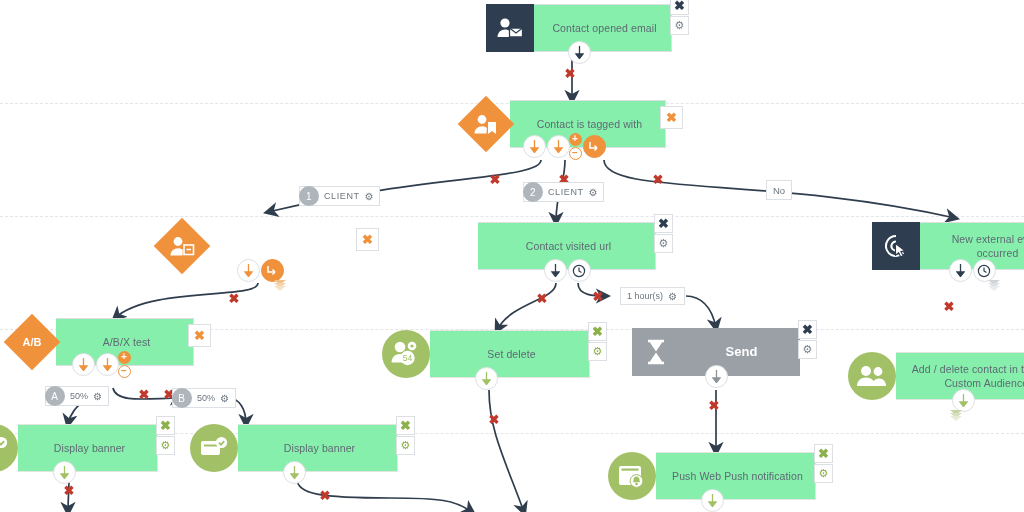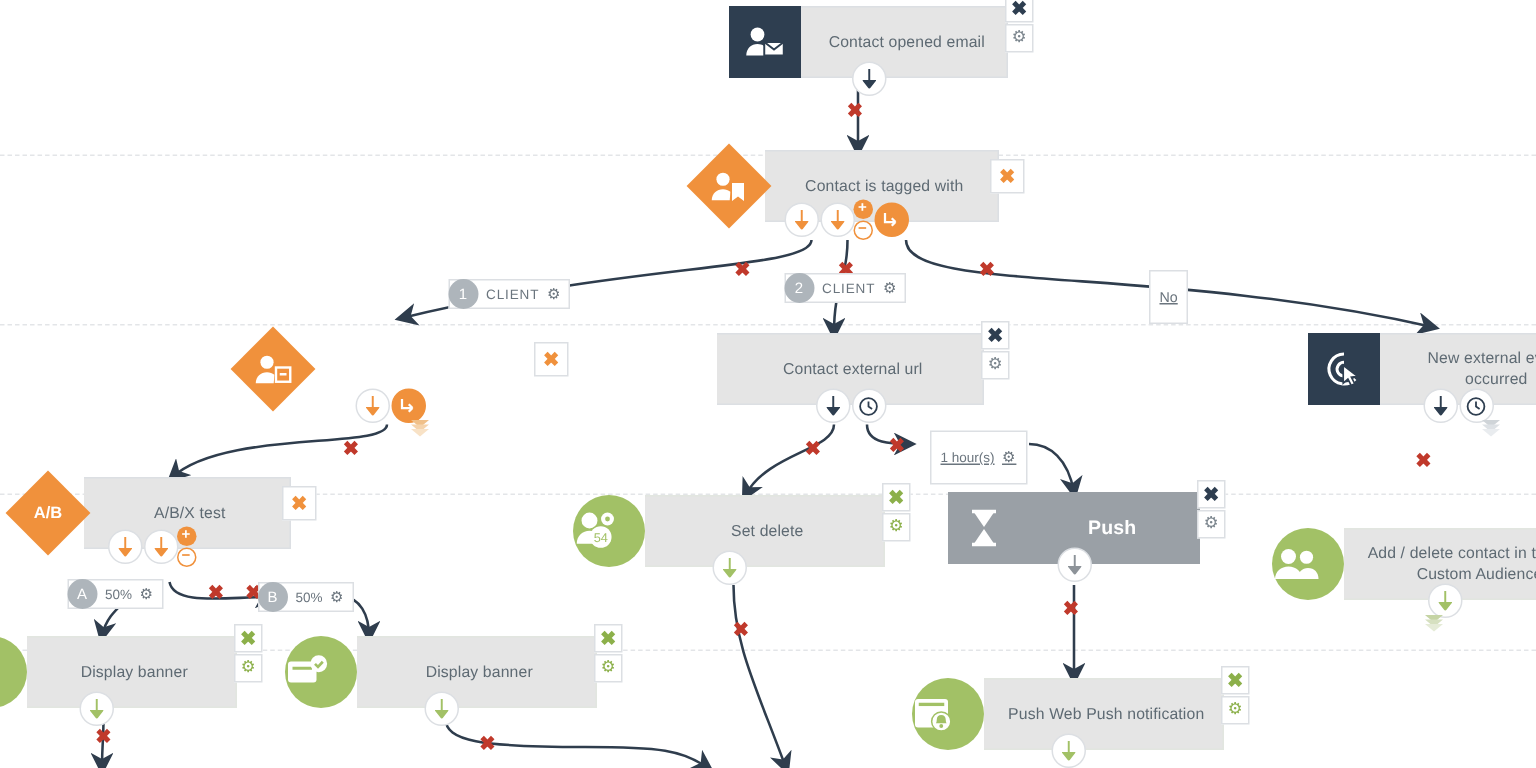--- a/index.html
+++ b/index.html
@@ -10,42 +10,42 @@
     background: #ffffff;
     position: relative;
   }
   #canvas { position:absolute; inset:0; width:1024px; height:512px; }
   #edges { position:absolute; left:0; top:0; width:1024px; height:512px; pointer-events:none; }
   .guide { position:absolute; left:0; width:1024px; height:0; border-top:1px dashed #e3e5e8; }
 
   
   .node { position:absolute; height:48px; display:flex; align-items:stretch; }
   .node .body {
-    background:#e5e5e5; border:1px solid #dcdfe3; border-left:none;
+    background:#86efac; border:1px solid #dcdfe3; border-left:none;
     display:flex; align-items:center; justify-content:center;
     padding:2px 10px 2px 14px; height:48px;
   }
   .node .label {
     font-size:10.5px; color:#5e6a73; line-height:1.35; text-align:center;
     letter-spacing:.1px;
   }
 
   
   .ic-sq { width:48px; height:48px; background:#2e3e50; display:flex;
     align-items:center; justify-content:center; flex:0 0 48px; }
   
   .ic-dia { width:48px; height:48px; flex:0 0 48px; position:relative; }
   .ic-dia i { position:absolute; left:50%; top:50%; width:40px; height:40px;
     background:#f0913c; transform:translate(-50%,-50%) rotate(45deg); }
   .ic-dia svg, .ic-dia .txt { position:absolute; left:50%; top:50%;
     transform:translate(-50%,-50%); z-index:2; }
   .ic-dia .txt { color:#fff; font-size:11px; font-weight:bold; }
   
   .ic-rd { width:48px; height:48px; border-radius:50%; background:#a2c166;
-    display:flex; align-items:center; flex:0 0 48px; }
+    display:flex; align-items:center; justify-content:center; flex:0 0 48px; }
   
   .node.sel .body { background:#9aa0a6; border-color:#9aa0a6; }
   .node.sel .label { color:#fff; font-weight:bold; font-size:13px; }
   .node.sel .ic-sq { background:#9aa0a6; }
 
   
   .acts { position:absolute; right:-17px; top:-8px; display:flex;
     flex-direction:column; gap:1px; }
   .acts .btn { width:19px; height:19px; background:#fff; border:1px solid #dcdfe3;
     display:flex; align-items:center; justify-content:center; }
@@ -78,21 +78,21 @@
 
   
   .elabel { position:absolute; height:20px; background:#fff;
     border:1px solid #dcdfe3; display:flex; align-items:center;
     padding:0 5px 0 0; font-size:9px; color:#6b757e;
     letter-spacing:.6px; }
   .elabel .bub { width:20px; height:20px; border-radius:50%; background:#aeb5bb;
     color:#fff; font-size:10px; display:flex; align-items:center;
     justify-content:center; margin:-1px 5px -1px -1px; font-weight:normal; }
   .elabel .gear { margin-left:5px; color:#6b757e; font-size:10px; }
-  .elabel.plain { padding:17px 6px; justify-content:center;text-decoration:underline; }
+  .elabel.plain { padding:1px 6px; justify-content:center; }
 
   .gicon { font-size:11px; color:#7b858d; line-height:1; }
 </style>
 </head>
 <body>
 
 <div id="canvas">
 
   <div class="guide" style="top:103px"></div>
   <div class="guide" style="top:216px"></div>
@@ -252,21 +252,21 @@
     </div>
     <div class="chev g" style="left:122px; top:60px;">
       <b style="border-top-color:#f0c089"></b>
         <b style="border-top-color:#f5d3ab"></b>
         <b style="border-top-color:#f8e2c6"></b>
     </div>
   </div>
 
   <div class="node" style="left:478px; top:222px; width:178px;">
     <div class="body" style="flex:1">
-      <span class="label">Contact external url</span>
+      <span class="label">Contact visited url</span>
     </div>
     <div class="acts">
       <div class="btn">
           <span class="x-dark">✖</span>
         </div>
       <div class="btn">
           <span class="gicon">⚙</span>
         </div>
     </div>
     <div class="ports">
@@ -379,21 +379,21 @@
 
   <div class="node sel" style="left:632px; top:328px; width:168px;">
     <div class="ic-sq">
       <svg width="24" height="26" viewBox="0 0 24 26">
         <path d="M4 2h16M4 24h16" stroke="#fff" stroke-width="2.3"></path>
         <path d="M5.5 2.8l13 0-6.5 9.6z" fill="#fff"></path>
         <path d="M5.5 23.2l13 0-6.5-9.6z" fill="#fff"></path>
       </svg>
     </div>
     <div class="body" style="flex:1">
-      <span class="label">Push</span>
+      <span class="label">Send</span>
     </div>
     <div class="acts">
       <div class="btn">
           <span class="x-dark">✖</span>
         </div>
       <div class="btn">
           <span class="gicon">⚙</span>
         </div>
     </div>
     <div class="ports">

